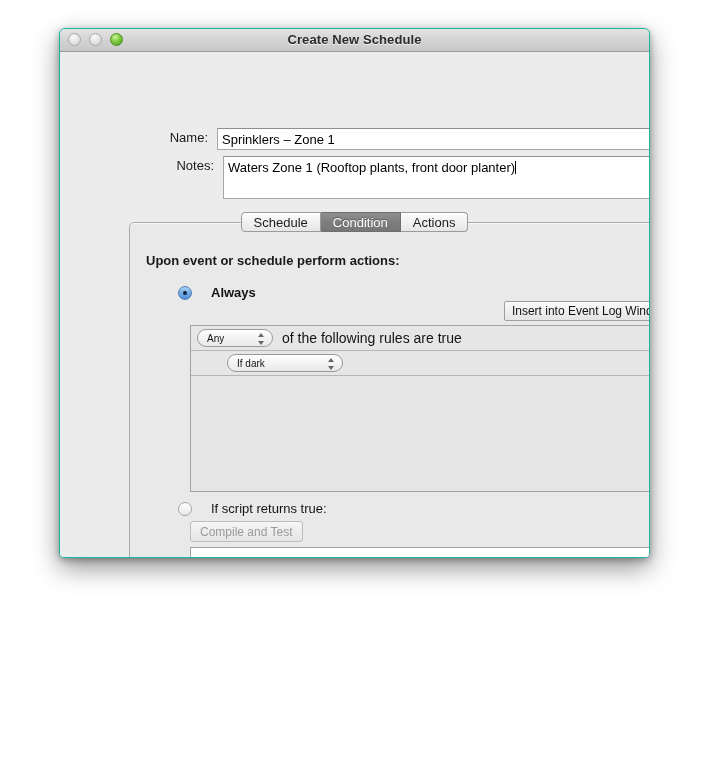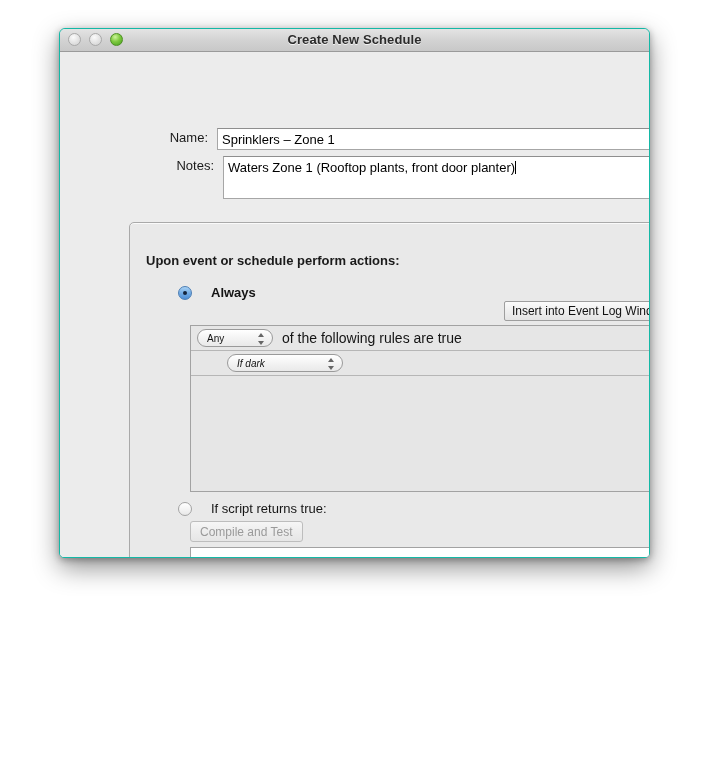--- a/index.html
+++ b/index.html
@@ -262,21 +262,21 @@
   }
   .rule-row {
     position: relative;
     height: 25px;
     border-bottom: 1px solid #b6b6b6;
     display: flex;
     align-items: center;
     padding-left: 6px;
     box-sizing: border-box;
   }
-  .rule-row.indent { padding-left: 36px; font-style: italic; }
+  .rule-row.indent { padding-left: 36px; }
   .rule-text {
     font-size: 14px;
     color: #141414;
     margin-left: 9px;
   }
 
   
   .popup {
     position: relative;
     display: inline-flex;
@@ -410,20 +410,25 @@
       <div class="field-row" id="name-row">
         <div class="field-label" id="name-label">Name:</div>
         <div class="text-input" id="name-input">Sprinklers – Zone 1</div>
       </div>
 
       <div class="field-row" id="notes-row">
         <div class="field-label" id="notes-label">Notes:</div>
         <div class="text-input" id="notes-input"><span>Waters Zone 1 (Rooftop plants, front door planter)</span><span class="caret"></span></div>
       </div>
 
+      <div class="tabstrip">
+        <div class="tab">Schedule</div>
+        <div class="tab selected">Condition</div>
+        <div class="tab">Actions</div>
+      </div>
 
       <div class="tabpanel">
 
         <div class="panel-heading">Upon event or schedule perform actions:</div>
 
         <div class="radio-row" id="radio-always">
           <span class="radio on"></span>
           <span class="radio-label bold">Always</span>
         </div>
 

